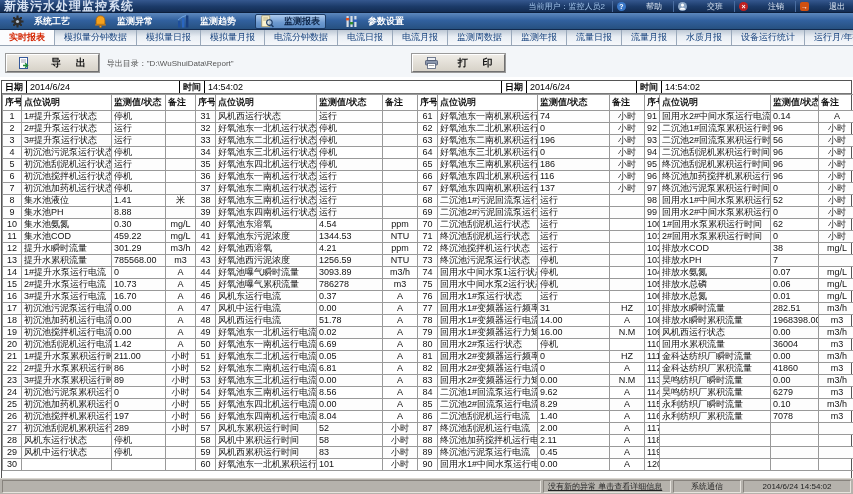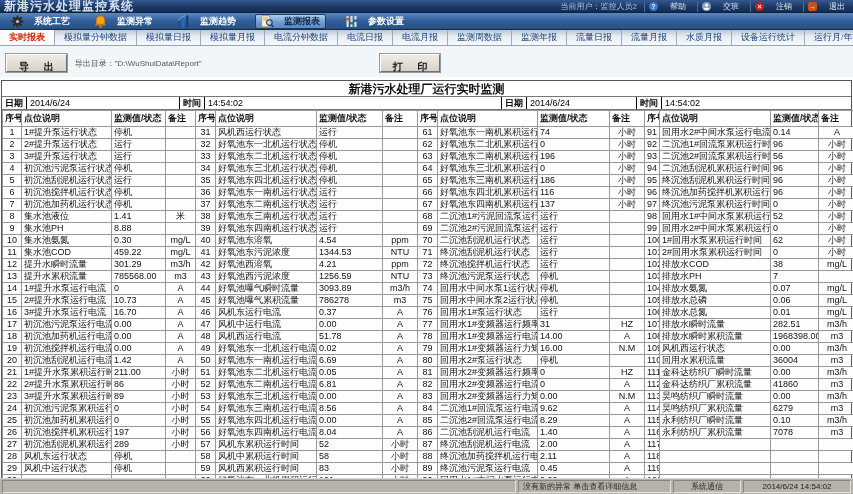--- a/index.html
+++ b/index.html
@@ -6,21 +6,21 @@
   html,body { width:853px; height:494px; overflow:hidden;
     font-family:"Liberation Sans","DejaVu Sans",sans-serif; background:#fff; }
 
   
   .titlebar { height:13px; background:linear-gradient(#35588f,#1b3a68 55%,#132c52);
     display:flex; align-items:center; justify-content:space-between; padding:0 4px;
     border-bottom:1px solid #0d1f3c; }
   .titlebar .wtitle { color:#d7e2f2; font-size:12px; font-weight:bold; letter-spacing:1px; }
   .titlebar .right { display:flex; align-items:center; gap:7px; }
   .titlebar .user { color:#9fc0e6; font-size:8px; }
-  .tb-btn { display:flex; align-items:center; gap:12px; color:#dde7f4; font-size:8px;
+  .tb-btn { display:flex; align-items:center; gap:20px; color:#dde7f4; font-size:8px;
     padding:0 4px; border-left:1px solid #4a6da0; cursor:pointer; }
   .tb-ic { width:9px; height:9px; border-radius:50%; display:inline-flex; align-items:center;
     justify-content:center; font-size:7px; font-weight:bold; color:#fff; line-height:9px; }
   .ic-help { background:#3a78c8; }
   .ic-user { background:#8aa4c4; }
   .ic-logout { background:#c02020; }
   .ic-exit { background:#d05010; border-radius:2px; }
 
   
   .menubar { height:17px; background:linear-gradient(#5d88bd,#32619f 45%,#26507f);
@@ -34,24 +34,24 @@
   
   .tabbar { height:16px; background:linear-gradient(#bcc7d4,#e9eef4 45%,#f6f8fb);
     display:flex; align-items:stretch; border-bottom:1px solid #97a4b4;font-family:Liberation Serif, serif; }
   .tab { font-size:9px; color:#14407c; display:flex; align-items:center; padding:0 9px;
     border-right:1px solid #9aa9bb; cursor:pointer; white-space:nowrap; }
   .tab.active { color:#d42400; font-weight:bold; background:#fbfcfe; }
 
   
   .toolbar { height:31px; background:#f3f6f9; display:flex; align-items:flex-end; gap:8px;
     padding:0 6px 5px 6px; }
-  .btn { display:inline-flex; align-items:center; gap:5px; height:18px; padding:0 12px;
+  .btn { display:inline-flex; align-items:center; gap:20px; height:18px; padding:0 12px;
     background:linear-gradient(#efece6,#d7d2c8); border:1px solid;
     border-color:#ffffff #707070 #707070 #ffffff; outline:1px solid #9a9a9a;
-    font-size:10px; font-weight:bold; letter-spacing:6px; color:#111; cursor:pointer;flex-direction:column; }
+    font-size:10px; font-weight:bold; letter-spacing:6px; color:#111; cursor:pointer; }
   .btn span:last-child { margin-right:-6px; }
   .toolhint { font-size:8px; color:#555; padding-bottom:3px; }
   .toolhint.dir { margin-right:170px; }
 
   
   .report { margin:3px 1px 0 1px; border:1px solid #555; background:#fff; height:402px; }
   .report-title { height:16px; text-align:center; font-size:12px; font-weight:bold;
     color:#111; line-height:16px; border-bottom:1px solid #777; font-family:"Liberation Serif","DejaVu Serif",serif; }
   .date-row { display:flex; height:13px; border-bottom:1px solid #777; font-size:9px; }
   .date-row .cell { border-right:1px solid #000000; display:flex; align-items:center;
@@ -69,21 +69,21 @@
   .grid td.c3 { text-align:center; }
   .grid tr:nth-child(odd) td { background:#fdfdfd; }
 
   
   .statusbar { position:absolute; left:0; bottom:0; width:853px; height:16px;
     background:#b5b2ac; border-top:1px solid #d9d6d0; display:flex; align-items:stretch;
     gap:2px; padding:1px 2px; font-size:8px; color:#222; }
   .seg { border:1px solid; border-color:#87837d #e6e3dd #e6e3dd #87837d;
     display:flex; align-items:center; padding:0 4px; white-space:nowrap; overflow:hidden; }
   .seg.fill { flex:1; }
-  .seg.alarm { width:153px; }
+  .seg.alarm { width:128px;text-decoration:underline; }
   .seg.login { width:155px; }
   .seg.comm { width:68px; justify-content:center; }
   .seg.clock { width:108px; justify-content:center; }
   .login-blue { color:#1a1acc; font-weight:bold; margin-right:2px; }
 </style>
 </head>
 <body>
 
 <div class="titlebar">
   <span class="wtitle">新港污水处理监控系统</span>
@@ -202,21 +202,20 @@
       <rect x="2.5" y="0.5" width="8" height="3" fill="#eef1f5" stroke="#55617a" stroke-width="0.8"></rect>
       <rect x="0.5" y="3.5" width="12" height="4.5" rx="0.8" fill="#8b97ad" stroke="#4a566e" stroke-width="0.8"></rect>
       <rect x="2.5" y="6.5" width="8" height="5" fill="#fff" stroke="#55617a" stroke-width="0.8"></rect>
       <line x1="3.8" y1="8.5" x2="9.2" y2="8.5" stroke="#888" stroke-width="0.7"></line>
     </svg>
     <span>打 印</span>
   </button>
 </div>
 
 <div class="report">
-  <div class="report-title">新港污水处理厂运行实时监测</div>
 
   <div class="date-row">
     <div class="cell lab" style="width:25px">日期</div>
     <div class="cell" style="width:153px">2014/6/24</div>
     <div class="cell lab" style="width:25px">时间</div>
     <div class="cell" style="width:297px">14:54:02</div>
     <div class="cell lab" style="width:25px">日期</div>
     <div class="cell" style="width:110px">2014/6/24</div>
     <div class="cell lab" style="width:25px">时间</div>
     <div class="cell" style="flex:1">14:54:02</div>

